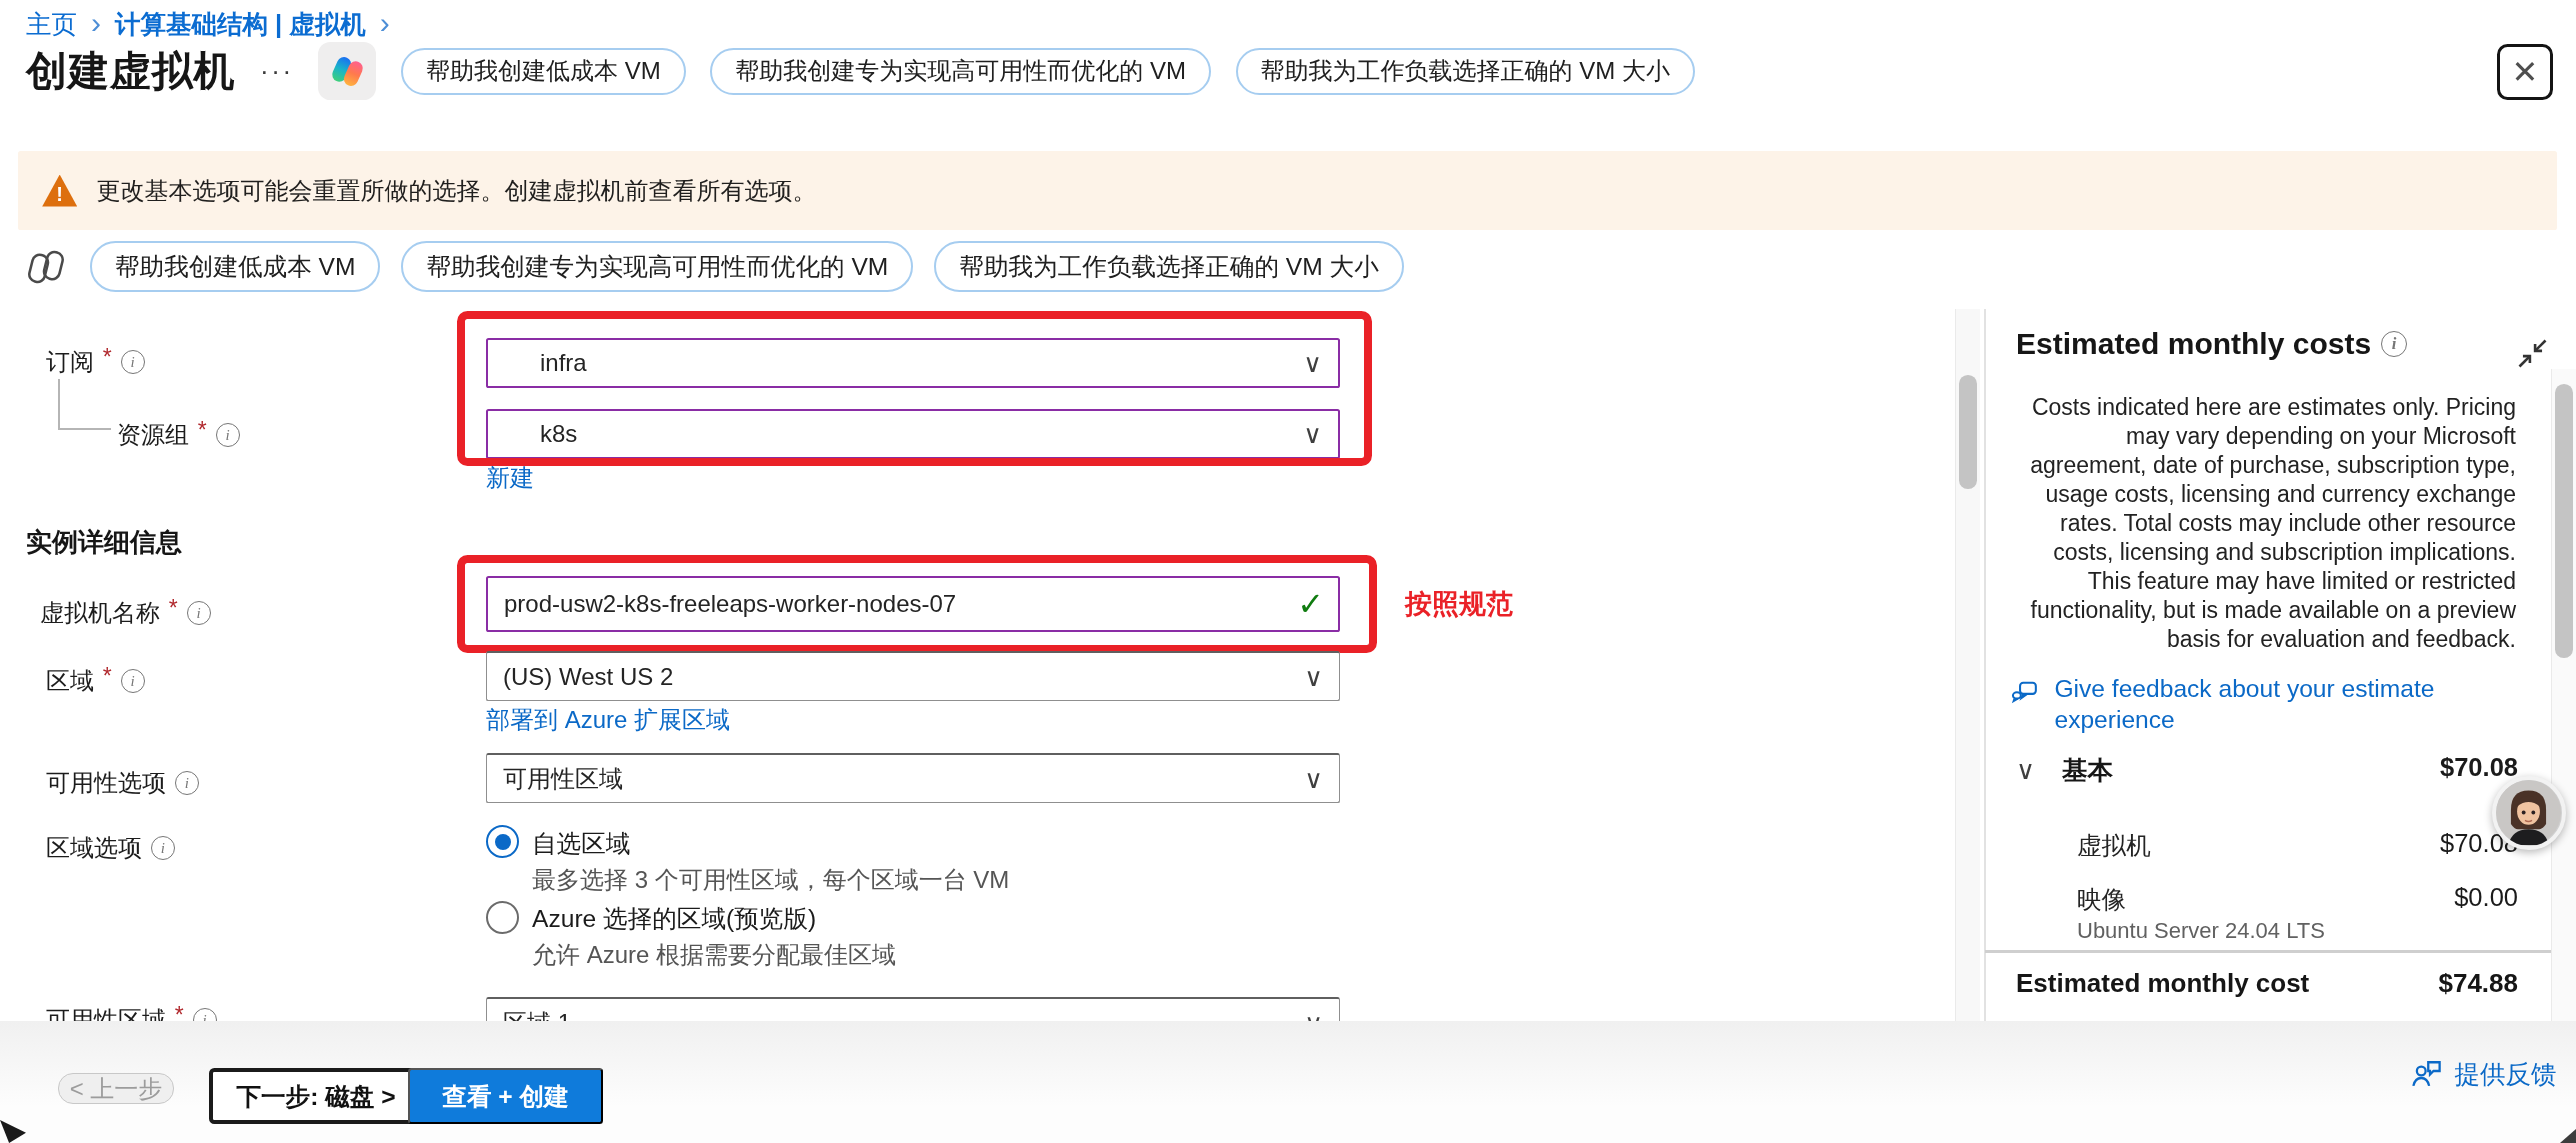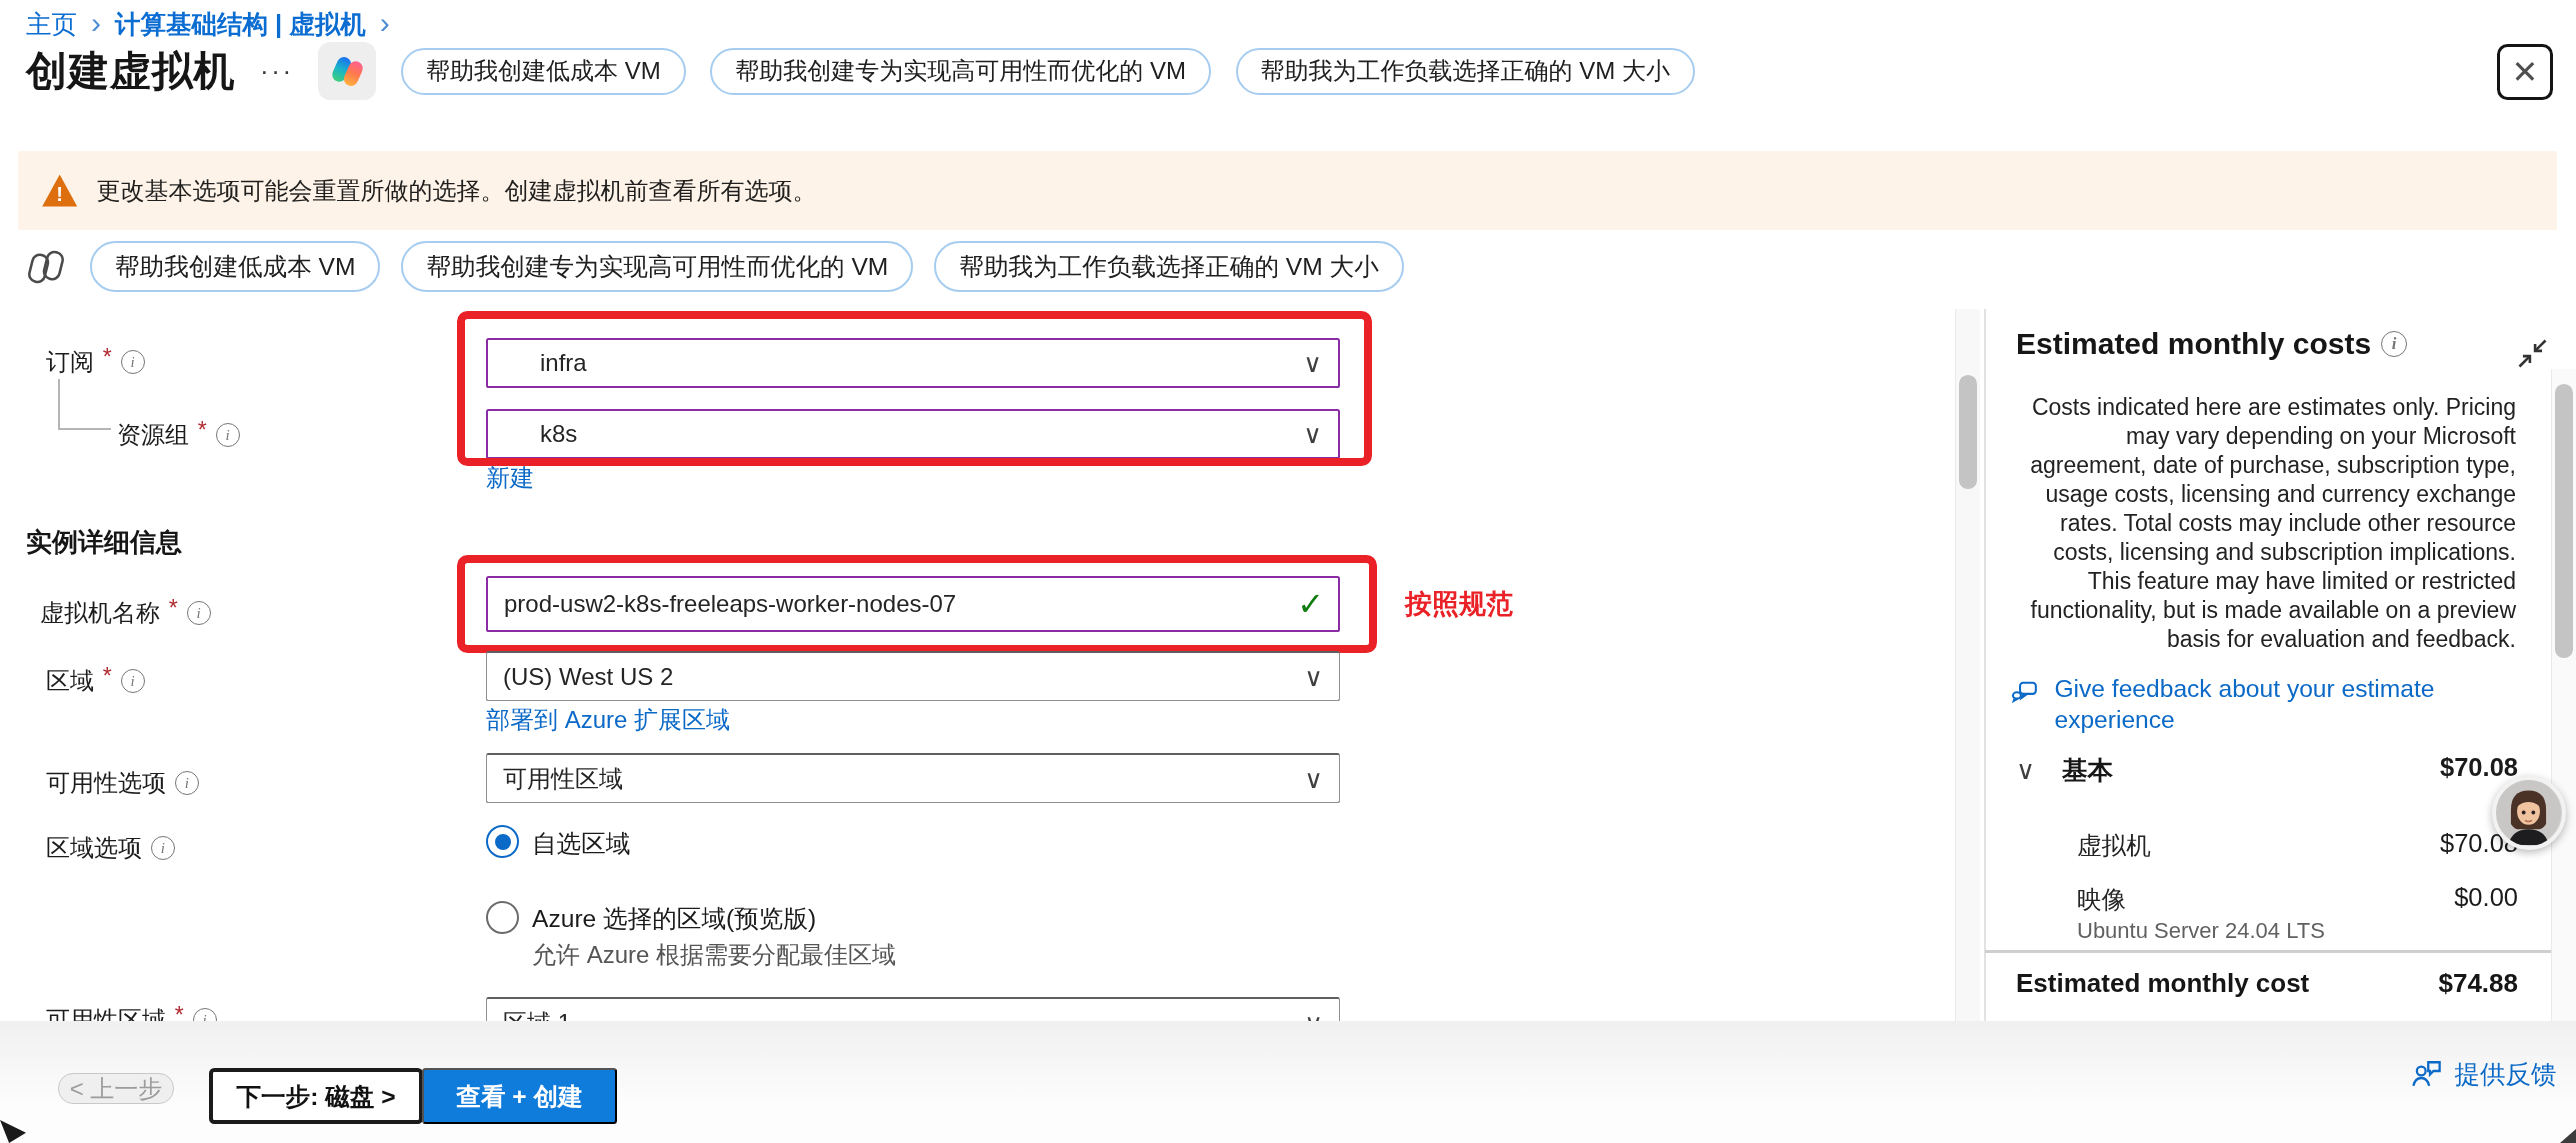--- a/index.html
+++ b/index.html
@@ -79,21 +79,21 @@
   .total-lbl { position:absolute; left:2016px; top:968px; font-size:26px; font-weight:bold; color:#161616; }
   .total-val { position:absolute; left:2283px; top:968px; width:235px; text-align:right; font-size:26px; font-weight:bold; color:#161616; }
 
   .avatar { position:absolute; left:2492px; top:776px; width:74px; height:74px; border-radius:50%; border:4.4px solid #f2f2f2; background:#d0d0d0; overflow:hidden; box-shadow:0 2.6px 8.8px rgba(0,0,0,.28); z-index:9; }
 
   
   .footer { position:absolute; left:0; top:1021px; width:2576px; height:122px; background:linear-gradient(180deg,#f0f0f0,#fdfdfd 70%); }
   .btn { position:absolute; display:flex; align-items:center; justify-content:center; cursor:pointer; white-space:nowrap; }
   .btn-prev { left:58px; top:1073px; width:116px; height:31px; background:#efefef; border:1.8px solid #c8c8c8; border-radius:15px; color:#9c9c9c; font-size:24px; }
   .btn-next { left:209px; top:1068px; width:214px; height:56px; background:#fff; border:4.4px solid #1b1b1b; border-radius:5.3px; color:#111; font-size:24.6px; font-weight:bold; }
-  .btn-review { left:422px; top:1068px; width:195px; height:56px; background:#0f7bdb; border-radius:3.5px; color:#fff; font-size:24.6px; font-weight:bold; }
+  .btn-review { left:408px; top:1068px; width:195px; height:56px; background:#0f7bdb; border-radius:3.5px; color:#fff; font-size:24.6px; font-weight:bold; }
   .footer-feedback { position:absolute; left:2409px; top:1057px; display:flex; align-items:center; gap:10.5px; cursor:pointer; }
   .footer-feedback span { font-size:25.5px; color:#0b69c7; }
 
   .cursor-shape { position:absolute; left:0; top:1120px; width:26px; height:23px; background:#1a1a1a; clip-path:polygon(0 0,100% 55%,35% 100%); }
   .grip-shape { position:absolute; right:0; bottom:0; width:16px; height:14px; background:#3c3c3c; clip-path:polygon(100% 0,100% 100%,0 100%); }
 </style>
 </head>
 <body>
 
 <div id="app">
@@ -217,20 +217,21 @@
       <span class="val">可用性区域</span>
       <span class="chev">∨</span>
     </div>
 
     <div class="lblgrp" style="left:46px; top:525px;">
       <span>区域选项</span>
       <span class="info-i">i</span>
     </div>
     <span class="radio on" style="left:486px; top:518px;"></span>
     <span class="r-lbl" style="left:532px; top:520px;">自选区域</span>
+    <span class="r-desc" style="left:532px; top:557px;">最多选择 3 个可用性区域，每个区域一台 VM</span>
     <span class="radio off" style="left:486px; top:594px;"></span>
     <span class="r-lbl" style="left:532px; top:595px;">Azure 选择的区域(预览版)</span>
     <span class="r-desc" style="left:532px; top:632px;">允许 Azure 根据需要分配最佳区域</span>
 
     <div class="lblgrp" style="left:46px; top:697px;">
       <span>可用性区域</span>
       <span class="req">*</span>
       <span class="info-i">i</span>
     </div>
     <div class="sel sel-gray" style="top:690px;">

